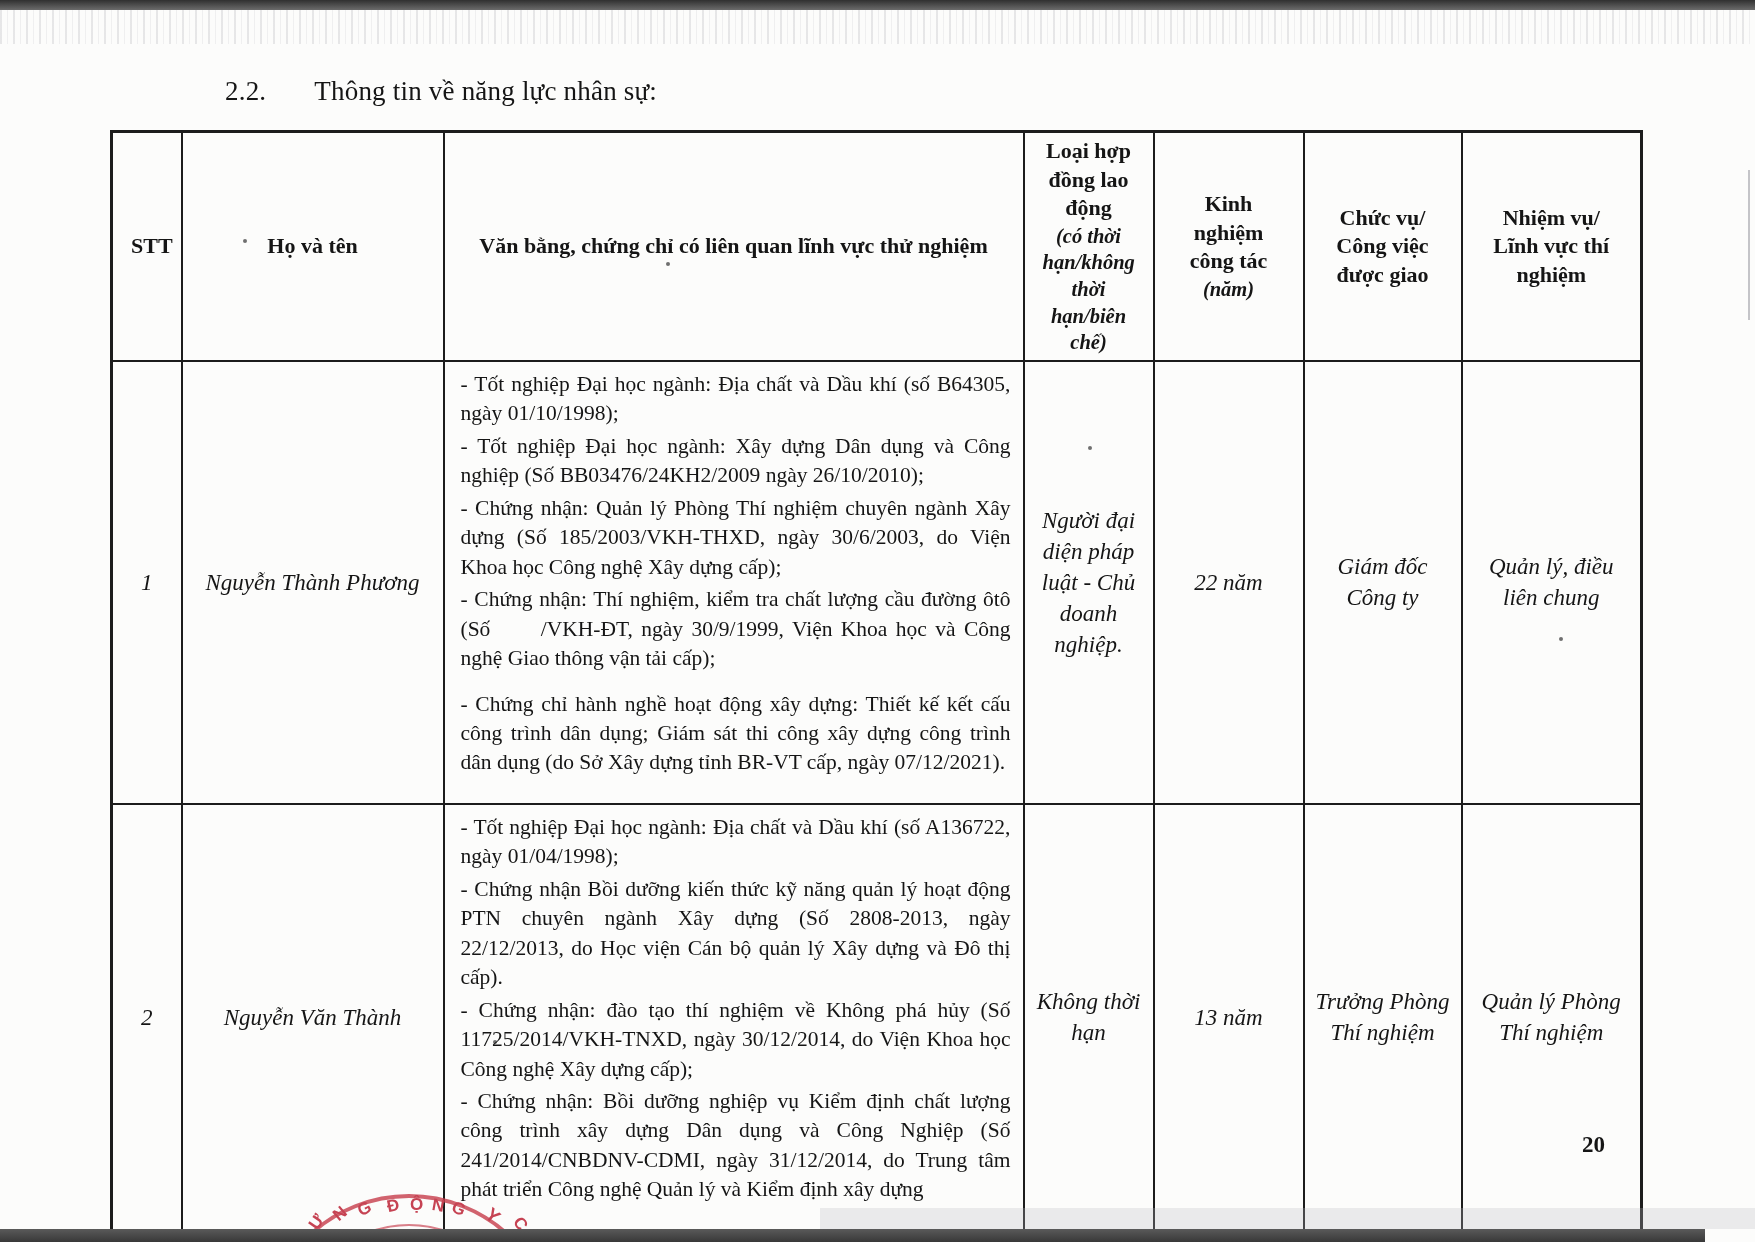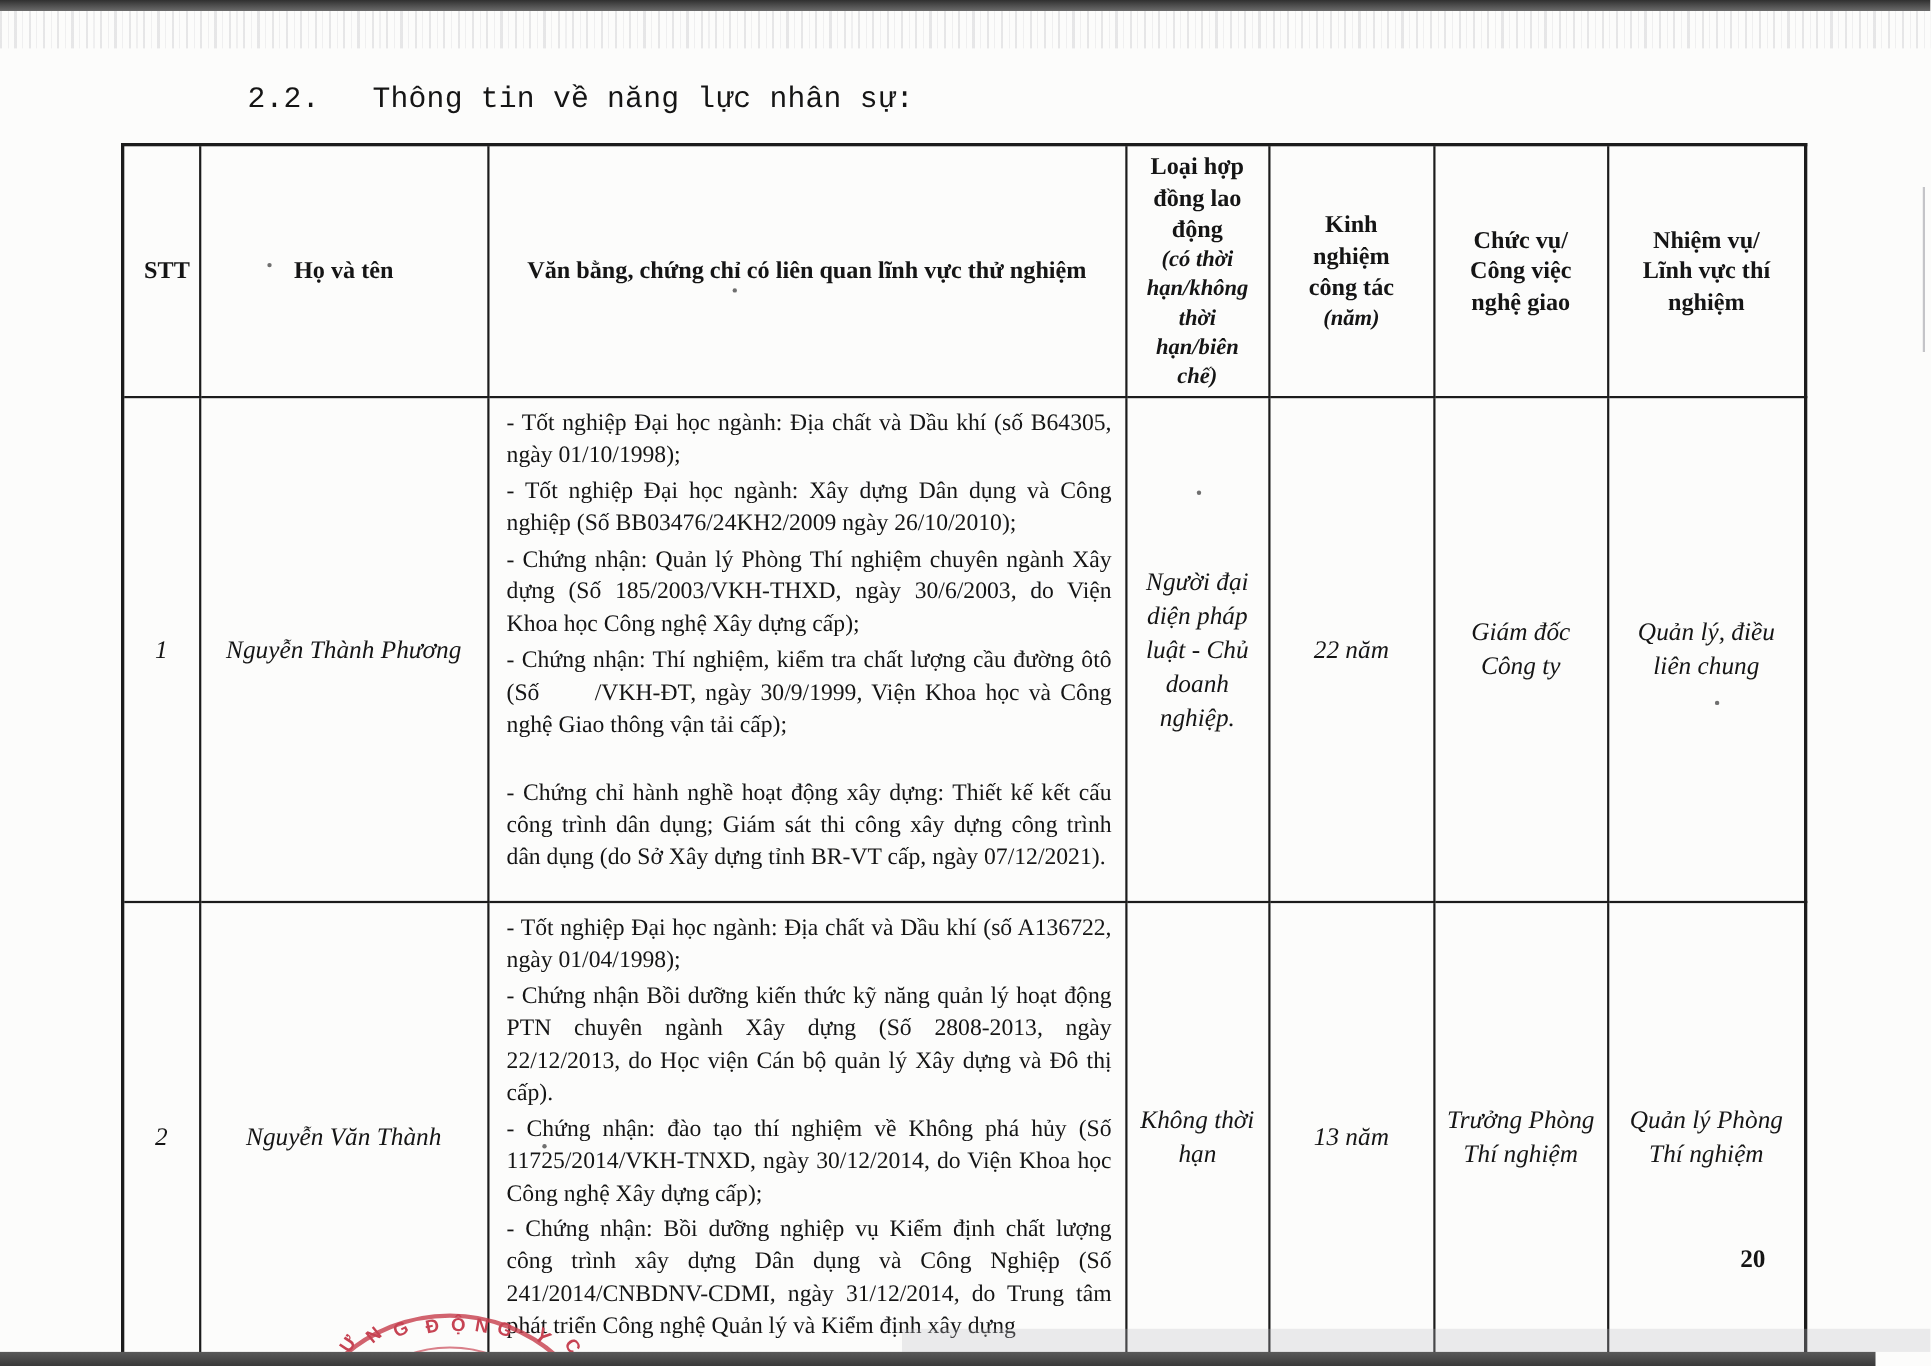--- a/index.html
+++ b/index.html
@@ -14,35 +14,35 @@
     background:linear-gradient(#303030,#6b6b6b);}
   .scan-top-noise{position:absolute;top:10px;left:0;width:100%;height:34px;opacity:.22;
     background:repeating-linear-gradient(90deg,#9a9aa2 0 2px,transparent 2px 7px,#c2c2c8 7px 8px,transparent 8px 13px);}
   .scan-bottom-bar{position:absolute;left:0;top:1229px;width:1705px;height:13px;
     background:linear-gradient(#5a5a5a,#383838);}
   .scan-bottom-wash{position:absolute;left:820px;top:1208px;width:935px;height:21px;
     background:rgba(185,188,194,.28);}
   .scan-edge-line{position:absolute;left:1748px;top:170px;width:2px;height:150px;background:#c4c4c8;}
   .dot-art{position:absolute;width:4px;height:4px;border-radius:50%;background:#6f6f6f;}
   
-  .doc-title{position:absolute;left:225px;top:76px;font-size:27px;letter-spacing:.2px;font-family:Liberation Mono, monospace;}
+  .doc-title{position:absolute;left:225px;top:76px;font-size:27px;letter-spacing:.2px;}
   .doc-title .num{margin-right:48px;}
   
   table.personnel{position:absolute;left:110px;top:130px;width:1530px;
     border-collapse:collapse;table-layout:fixed;}
   table.personnel td,table.personnel th{border:2px solid #1c1c1c;box-sizing:border-box;
     vertical-align:middle;}
   table.personnel{border:3px solid #1c1c1c;}
   th{font-weight:bold;text-align:center;font-size:22px;line-height:1.3;padding:4px 18px;}
   th .note{font-style:italic;font-weight:600;font-size:20.5px;display:block;}
   td.c-center{text-align:center;font-size:23px;line-height:1.35;padding:4px 8px;font-style:italic;}
   td.c-qual{vertical-align:top;padding:8px 12px 22px 16px;font-size:21.5px;line-height:1.37;
     text-align:justify;}
   td.c-qual p{margin:0 0 3px 0;}
-  td.c-qual p.gap-before{margin-top:32px;}
+  td.c-qual p.gap-before{margin-top:16px;}
   
   .page-number{position:absolute;left:1582px;top:1132px;font-size:23px;font-weight:600;}
   
   .stamp{position:absolute;left:288px;top:1190px;width:246px;height:42px;overflow:hidden;
     color:#c64353;}
   .stamp .ring-outer{position:absolute;left:-27px;top:4px;width:296px;height:296px;
     border-radius:50%;border:4px solid rgba(198,60,75,.8);box-sizing:border-box;}
   .stamp .ring-inner{position:absolute;left:6px;top:34px;width:230px;height:230px;
     border-radius:50%;border:2px solid rgba(198,60,75,.65);box-sizing:border-box;}
   .stamp span{position:absolute;font-weight:bold;font-size:17px;
@@ -89,21 +89,21 @@
     <th>Họ và tên</th>
     <th>Văn bằng, chứng chỉ có liên quan lĩnh vực thử nghiệm</th>
     <th>
       <span>Loại hợp đồng lao động</span>
       <span class="note">(có thời hạn/không thời hạn/biên chế)</span>
     </th>
     <th>
       <span>Kinh nghiệm công tác</span>
       <span class="note">(năm)</span>
     </th>
-    <th>Chức vụ/ Công việc nghệ giao</th>
+    <th>Chức vụ/ Công việc được giao</th>
     <th>Nhiệm vụ/ Lĩnh vực thí nghiệm</th>
   </tr>
 
   <tr style="height:413px">
     <td class="c-center">1</td>
     <td class="c-center">Nguyễn Thành Phương</td>
     <td class="c-qual">
       <p>- Tốt nghiệp Đại học ngành: Địa chất và Dầu khí (số B64305, ngày 01/10/1998);</p>
       <p>- Tốt nghiệp Đại học ngành: Xây dựng Dân dụng và Công nghiệp (Số BB03476/24KH2/2009 ngày 26/10/2010);</p>
       <p>- Chứng nhận: Quản lý Phòng Thí nghiệm chuyên ngành Xây dựng (Số 185/2003/VKH-THXD, ngày 30/6/2003, do Viện Khoa học Công nghệ Xây dựng cấp);</p>

